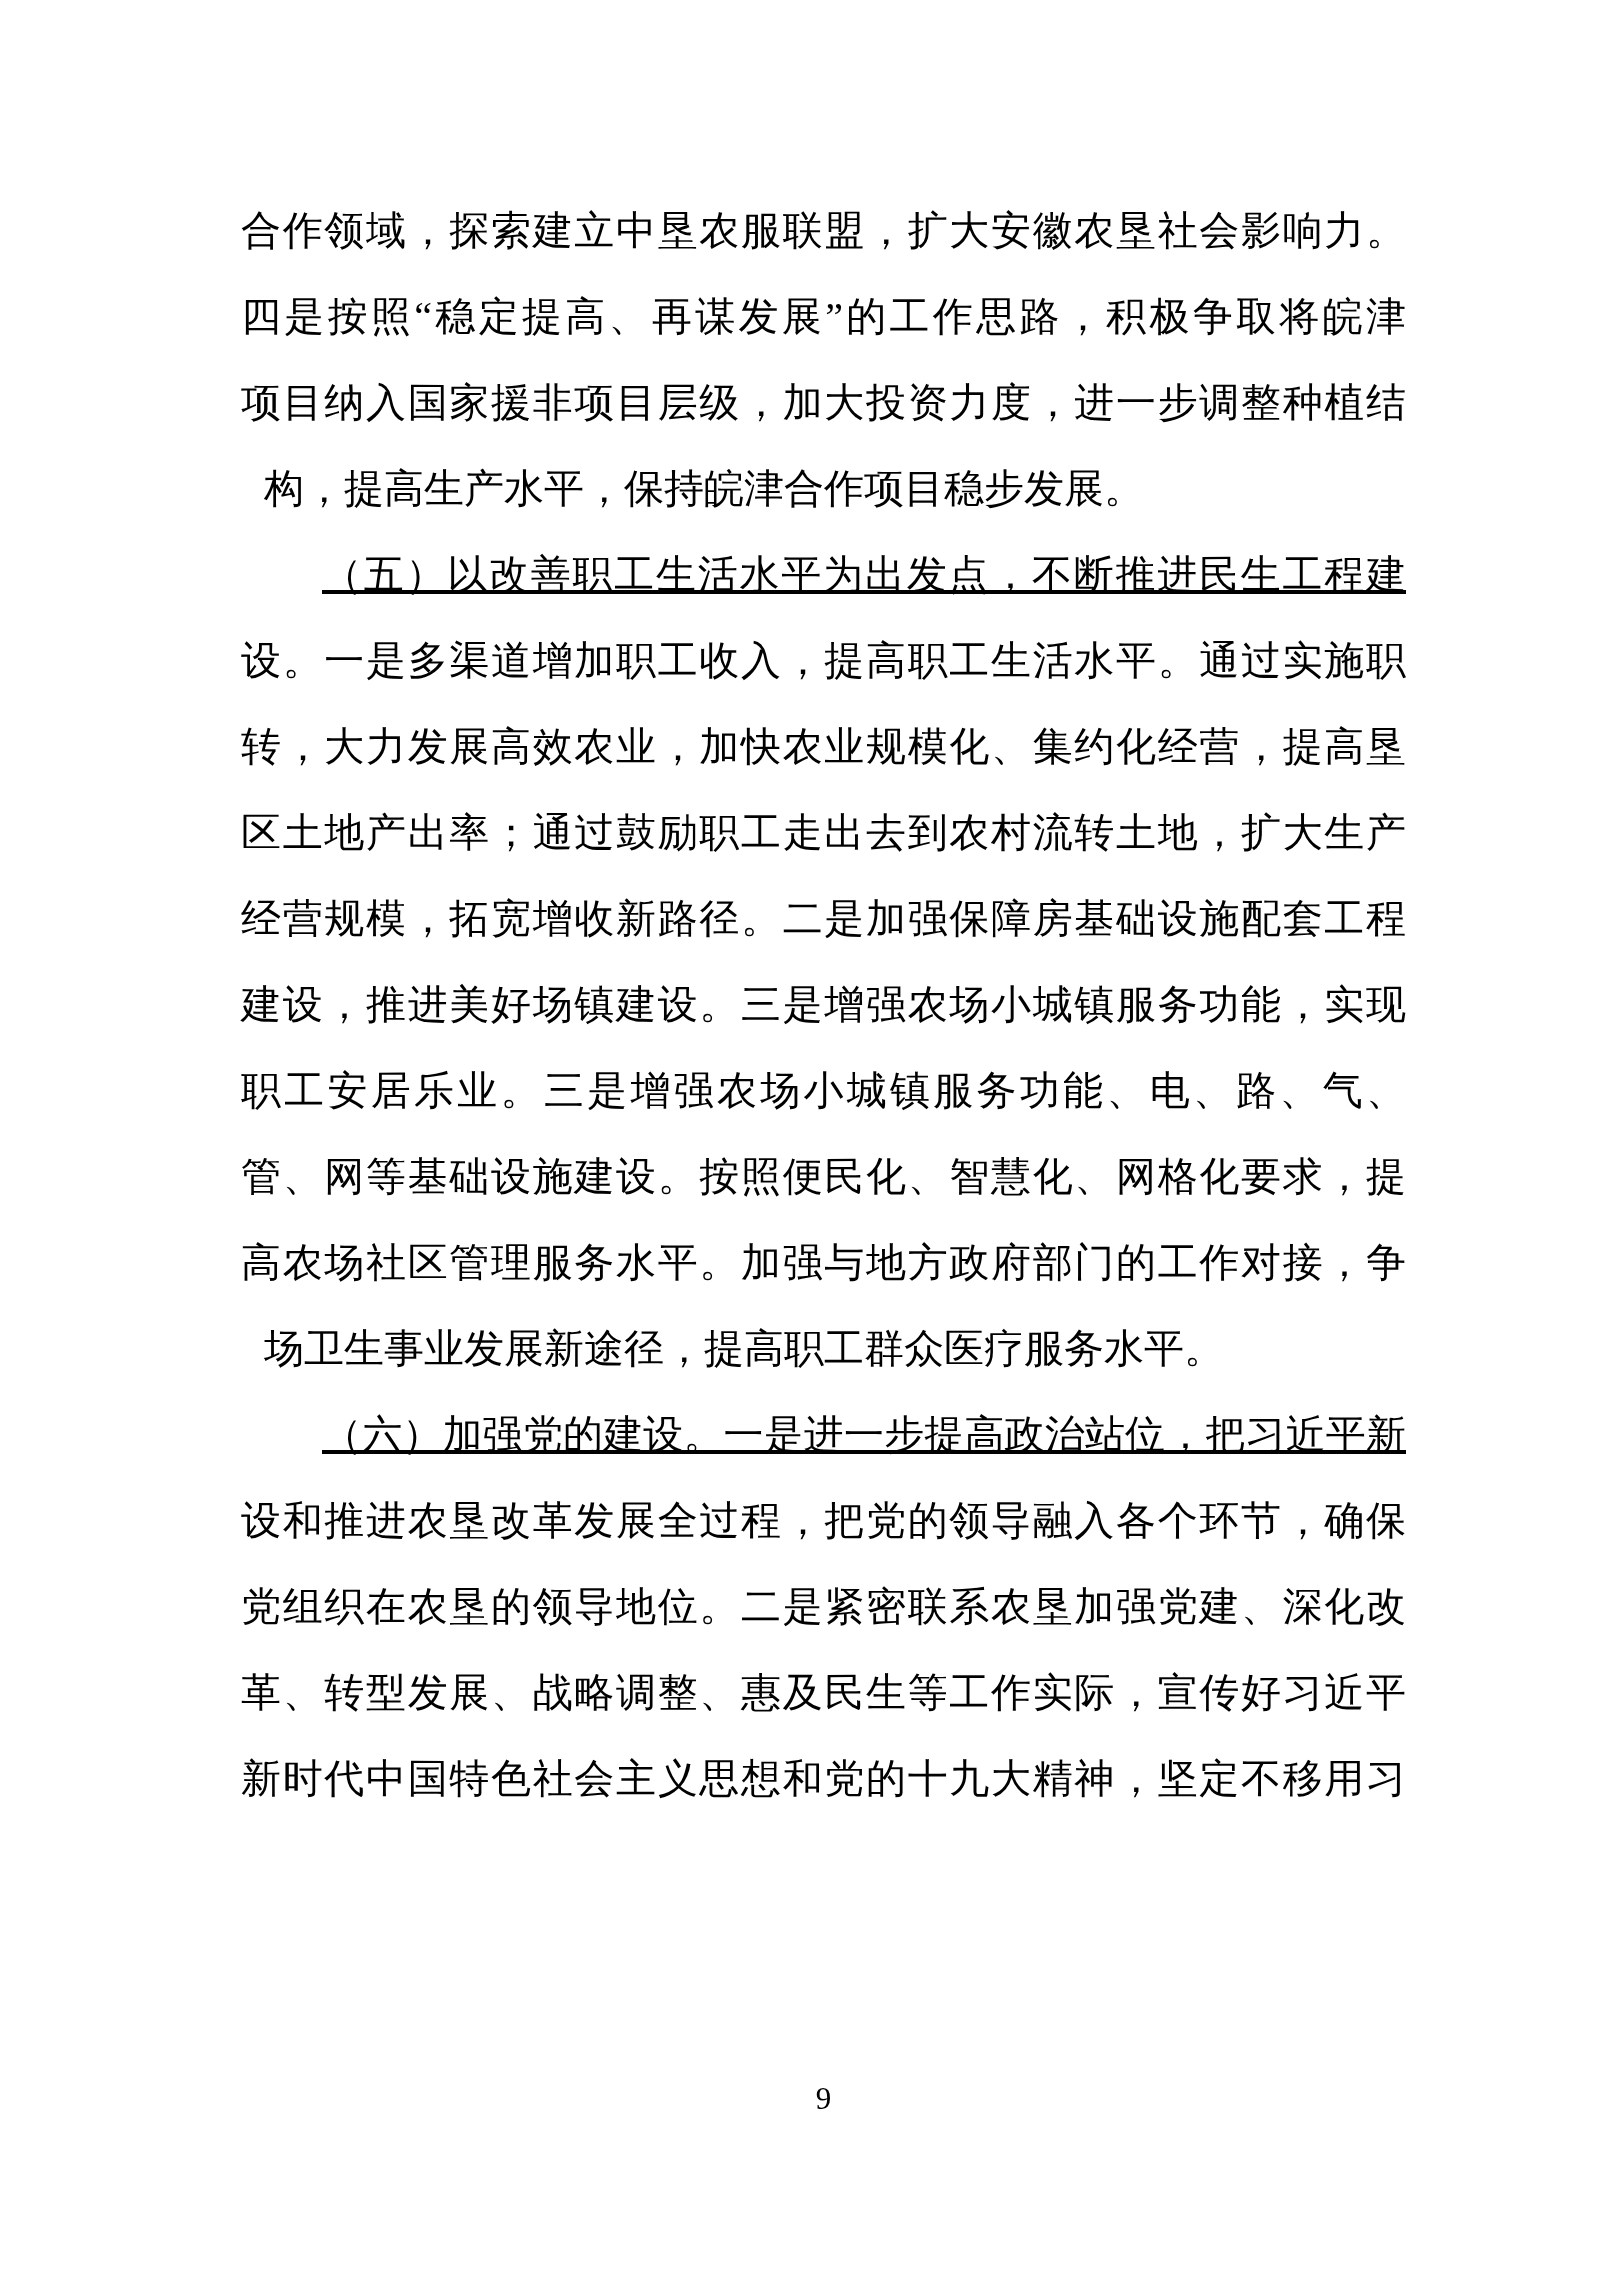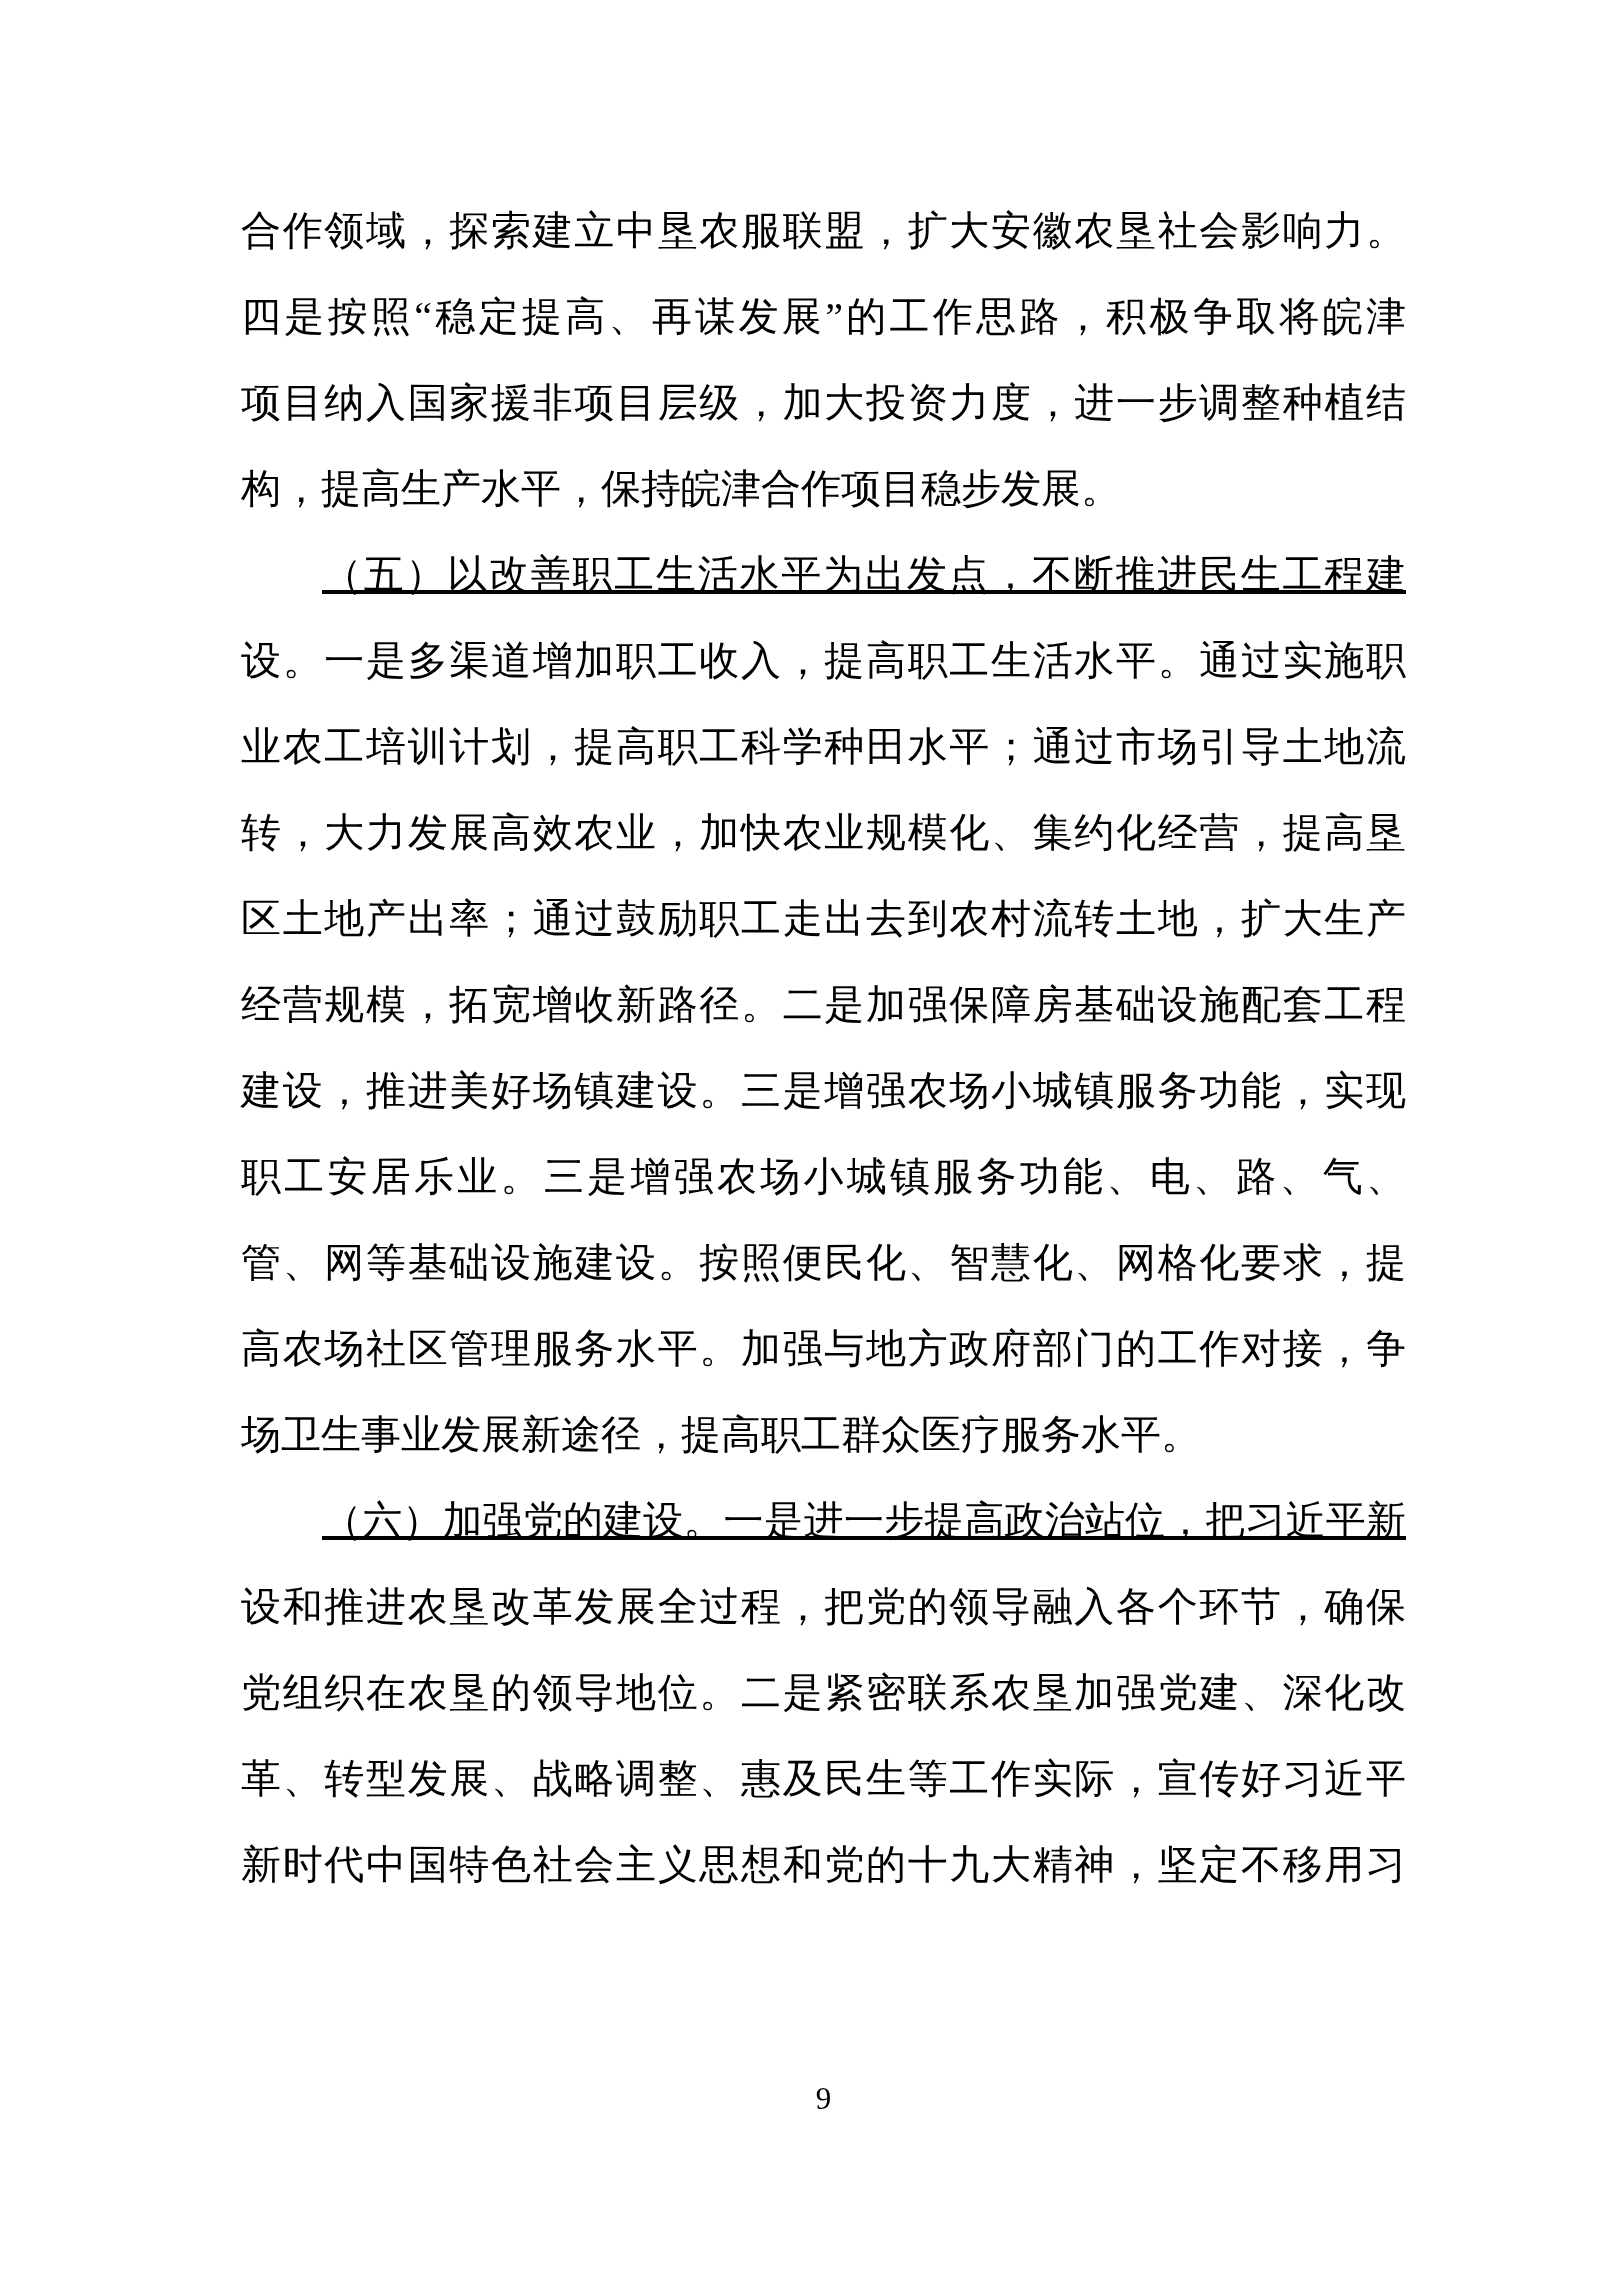--- a/index.html
+++ b/index.html
@@ -34,20 +34,21 @@
     font-size: 40px;
     font-weight: 400;
     text-align: justify;
     text-align-last: justify;
     text-justify: inter-character;
     letter-spacing: 0;
   }
   .line.flush {
     text-align: right;
     text-align-last: left;
+    margin-left: 23px;
   }
   .line.indent {
     text-indent: 81px;
     text-decoration: underline;
   }
   .page-number {
     position: absolute;
     left: 241px;
     top: 2079px;
     width: 1165px;
@@ -62,21 +63,20 @@
 <body>
 
 <div class="page">
   <div class="text-block">
       <div class="line">合作领域，探索建立中垦农服联盟，扩大安徽农垦社会影响力。</div>
       <div class="line">四是按照“稳定提高、再谋发展”的工作思路，积极争取将皖津</div>
       <div class="line">项目纳入国家援非项目层级，加大投资力度，进一步调整种植结</div>
       <div class="line flush">构，提高生产水平，保持皖津合作项目稳步发展。</div>
       <div class="line indent">（五）以改善职工生活水平为出发点，不断推进民生工程建</div>
       <div class="line">设。一是多渠道增加职工收入，提高职工生活水平。通过实施职</div>
-      <div class="line">业农工培训计划，提高职工科学种田水平；通过市场引导土地流</div>
       <div class="line">转，大力发展高效农业，加快农业规模化、集约化经营，提高垦</div>
       <div class="line">区土地产出率；通过鼓励职工走出去到农村流转土地，扩大生产</div>
       <div class="line">经营规模，拓宽增收新路径。二是加强保障房基础设施配套工程</div>
       <div class="line">建设，推进美好场镇建设。三是增强农场小城镇服务功能，实现</div>
       <div class="line">职工安居乐业。三是增强农场小城镇服务功能、电、路、气、</div>
       <div class="line">管、网等基础设施建设。按照便民化、智慧化、网格化要求，提</div>
       <div class="line">高农场社区管理服务水平。加强与地方政府部门的工作对接，争</div>
       <div class="line flush">场卫生事业发展新途径，提高职工群众医疗服务水平。</div>
       <div class="line indent">（六）加强党的建设。一是进一步提高政治站位，把习近平新</div>
       <div class="line">设和推进农垦改革发展全过程，把党的领导融入各个环节，确保</div>

